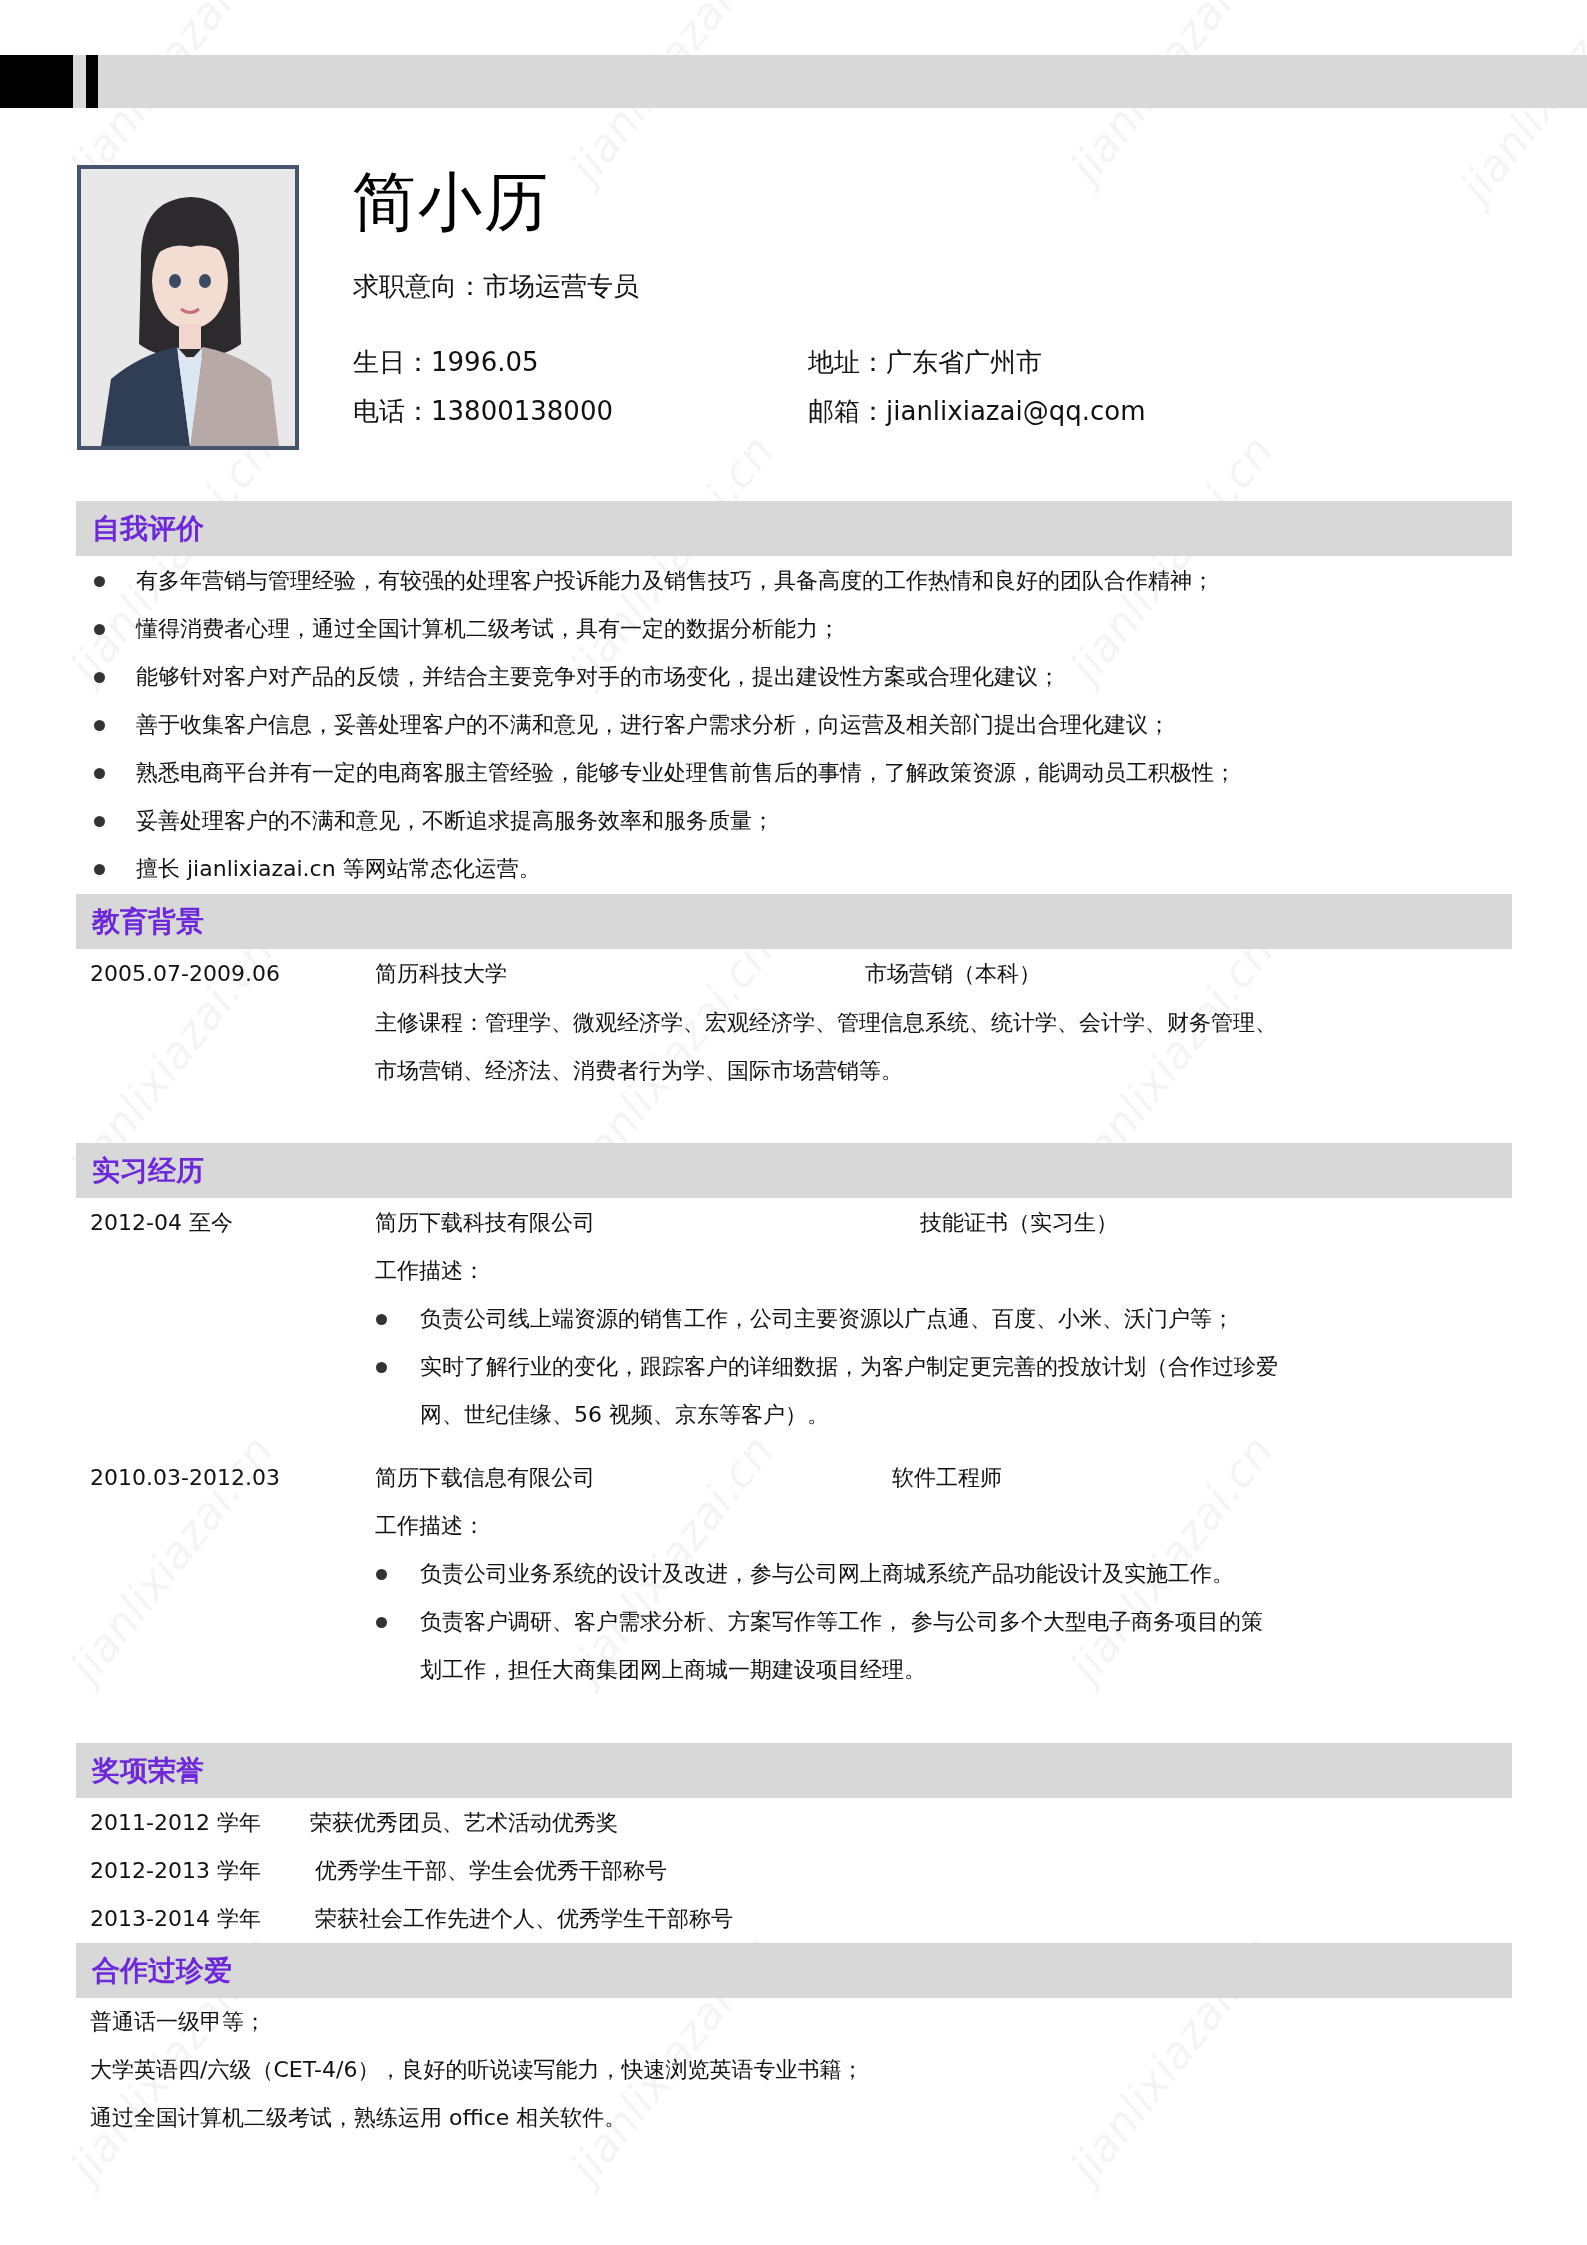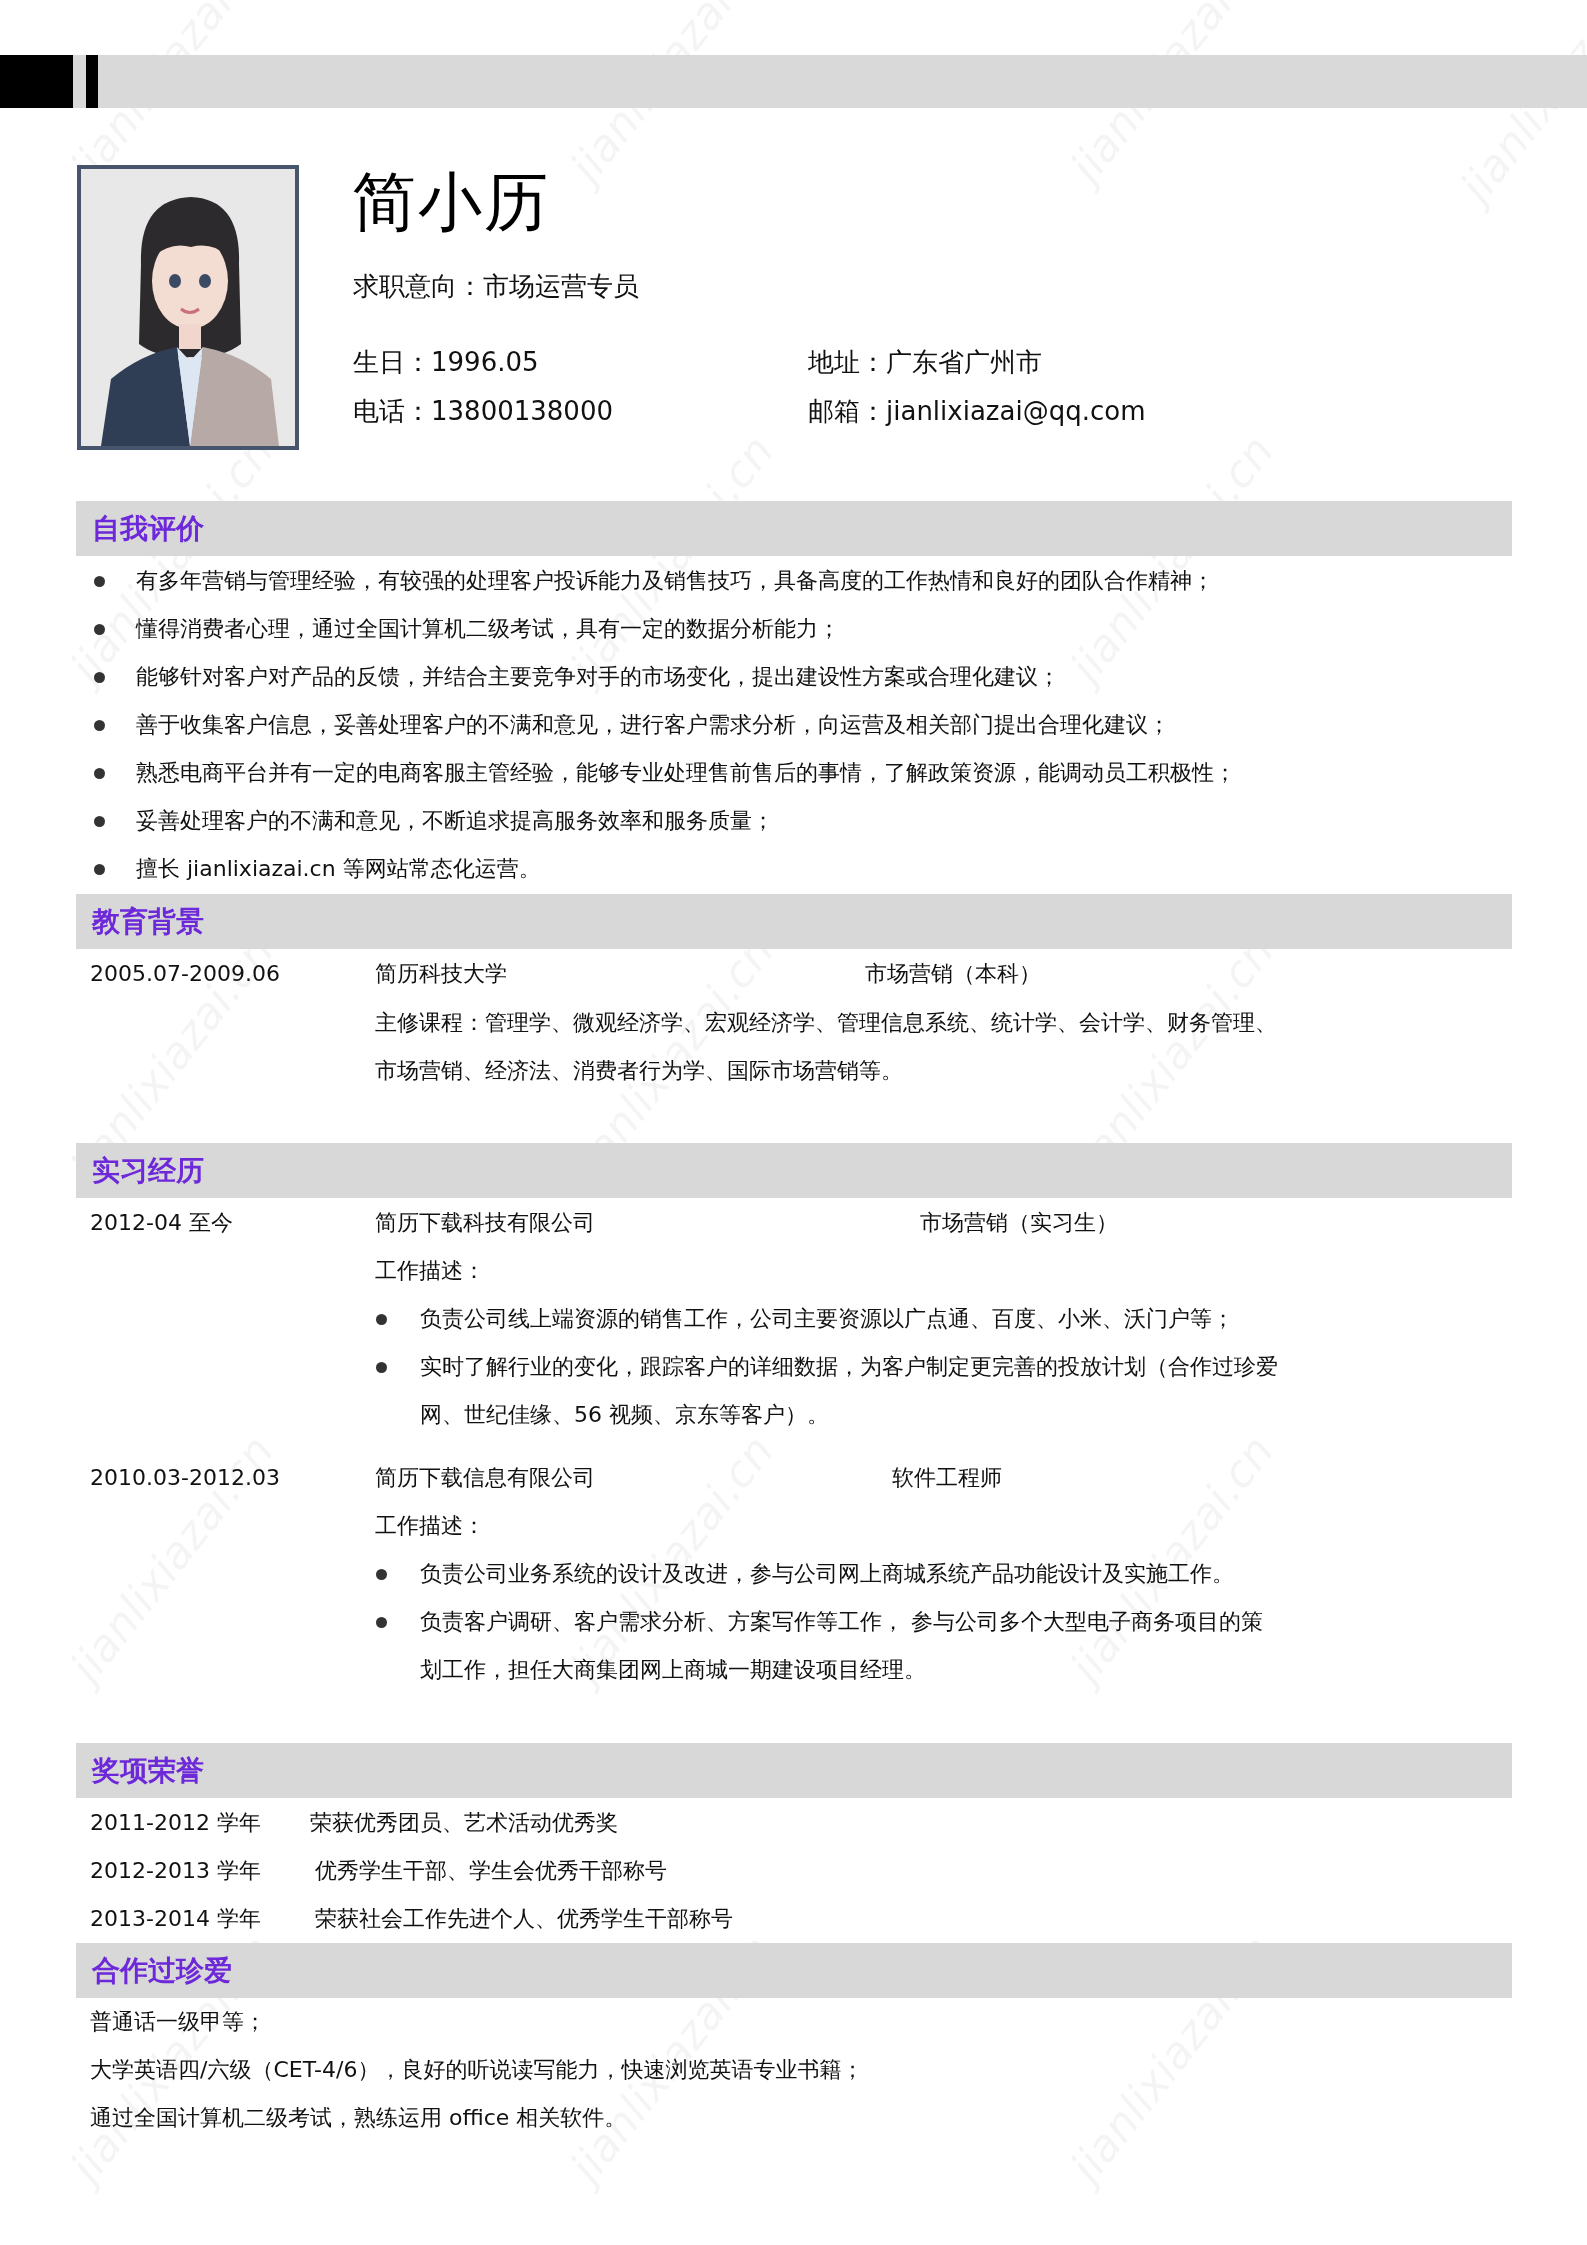--- a/index.html
+++ b/index.html
@@ -117,21 +117,21 @@
 <div class="abs t" style="left:375px;top:1005px">主修课程：管理学、微观经济学、宏观经济学、管理信息系统、统计学、会计学、财务管理、</div>
 <div class="abs t" style="left:375px;top:1053px">市场营销、经济法、消费者行为学、国际市场营销等。</div>
 
 <div class="abs sec" style="top:1143px">
   <span>实习经历</span>
 </div>
 
 <div>
   <div class="abs t" style="left:90px;top:1205px">2012-04 至今</div>
   <div class="abs t" style="left:375px;top:1205px">简历下载科技有限公司</div>
-  <div class="abs t" style="left:920px;top:1205px">市场营销（实习生）</div>
+  <div class="abs t" style="left:920px;top:1205px">技能证书（实习生）</div>
   <div class="abs t" style="left:375px;top:1253px">工作描述：</div>
   <div class="bullet" style="left:376px;top:1314px"></div>
   <div class="abs t" style="left:420px;top:1301px">负责公司线上端资源的销售工作，公司主要资源以广点通、百度、小米、沃门户等；</div>
   <div class="bullet" style="left:376px;top:1362px"></div>
   <div class="abs t" style="left:420px;top:1349px">实时了解行业的变化，跟踪客户的详细数据，为客户制定更完善的投放计划（合作过珍爱</div>
   <div class="abs t" style="left:420px;top:1397px">网、世纪佳缘、56 视频、京东等客户）。</div>
 </div>
 
 <div>
   <div class="abs t" style="left:90px;top:1460px">2010.03-2012.03</div>

